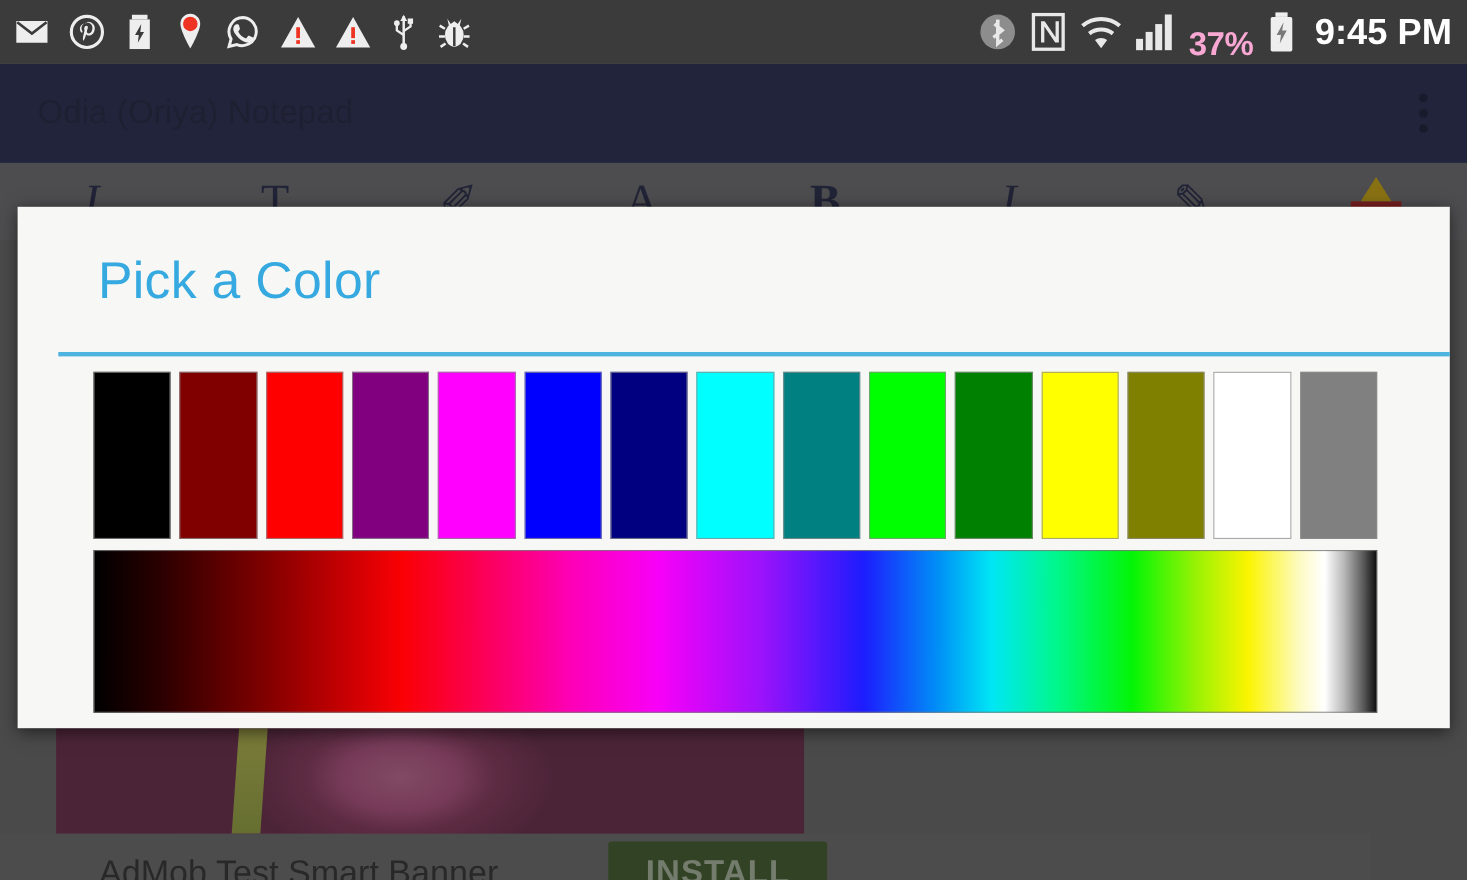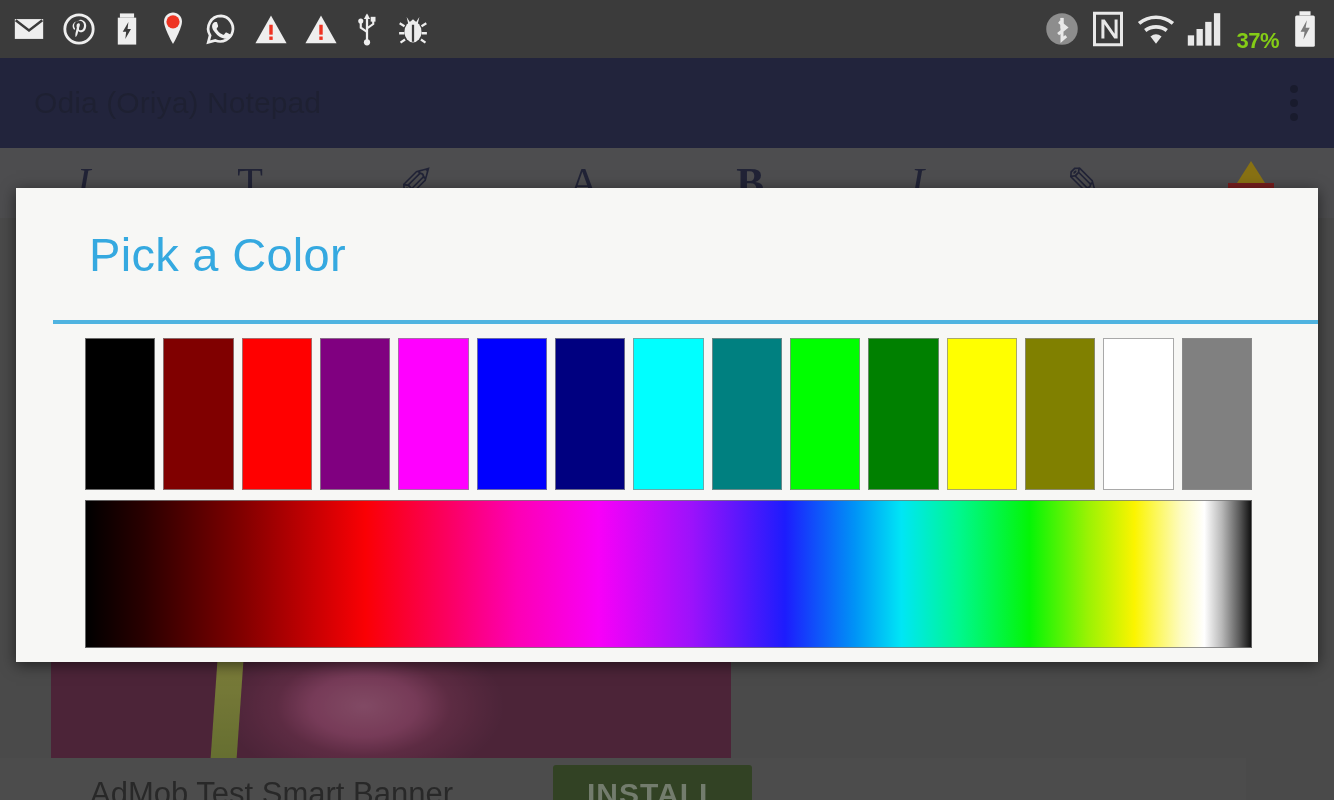--- a/index.html
+++ b/index.html
@@ -40,22 +40,22 @@
   .status-right {
     display: flex;
     align-items: center;
     gap: 11px;
   }
   .sb-icon {
     display: block;
     line-height: 0;
   }
   .sb-batt-pct {
-    color: #84cc16;
-    font-size: 22px;
+    color: #f9a8d4;
+    font-size: 30px;
     font-weight: bold;
     letter-spacing: -0.5px;
     margin-top: 23px;
   }
   .sb-clock {
     color: #ffffff;
     font-size: 33px;
     font-weight: bold;
     letter-spacing: 0px;
     margin-left: 4px;
@@ -404,20 +404,21 @@
       <span class="sb-batt-pct">37%</span>
 
       <span class="sb-icon">
         <svg width="30" height="38" viewBox="0 0 16 24">
             <rect x="4.5" y="0.8" width="7" height="2.6" fill="#eee"></rect>
             <rect x="1.8" y="3.4" width="12.4" height="19.8" rx="1" fill="#eee"></rect>
             <path fill="#7a7a7a" d="M9.2 6.4l-4 7.4h2.5l-.7 4.8 4-7.4H8.4z"></path>
           </svg>
       </span>
 
+      <span class="sb-clock">9:45 PM</span>
     </div>
   </div>
 
   <div class="app-bar">
     <div class="app-title">Odia (Oriya) Notepad</div>
     <div class="overflow-dots">
       <i></i>
         <i></i>
         <i></i>
     </div>

